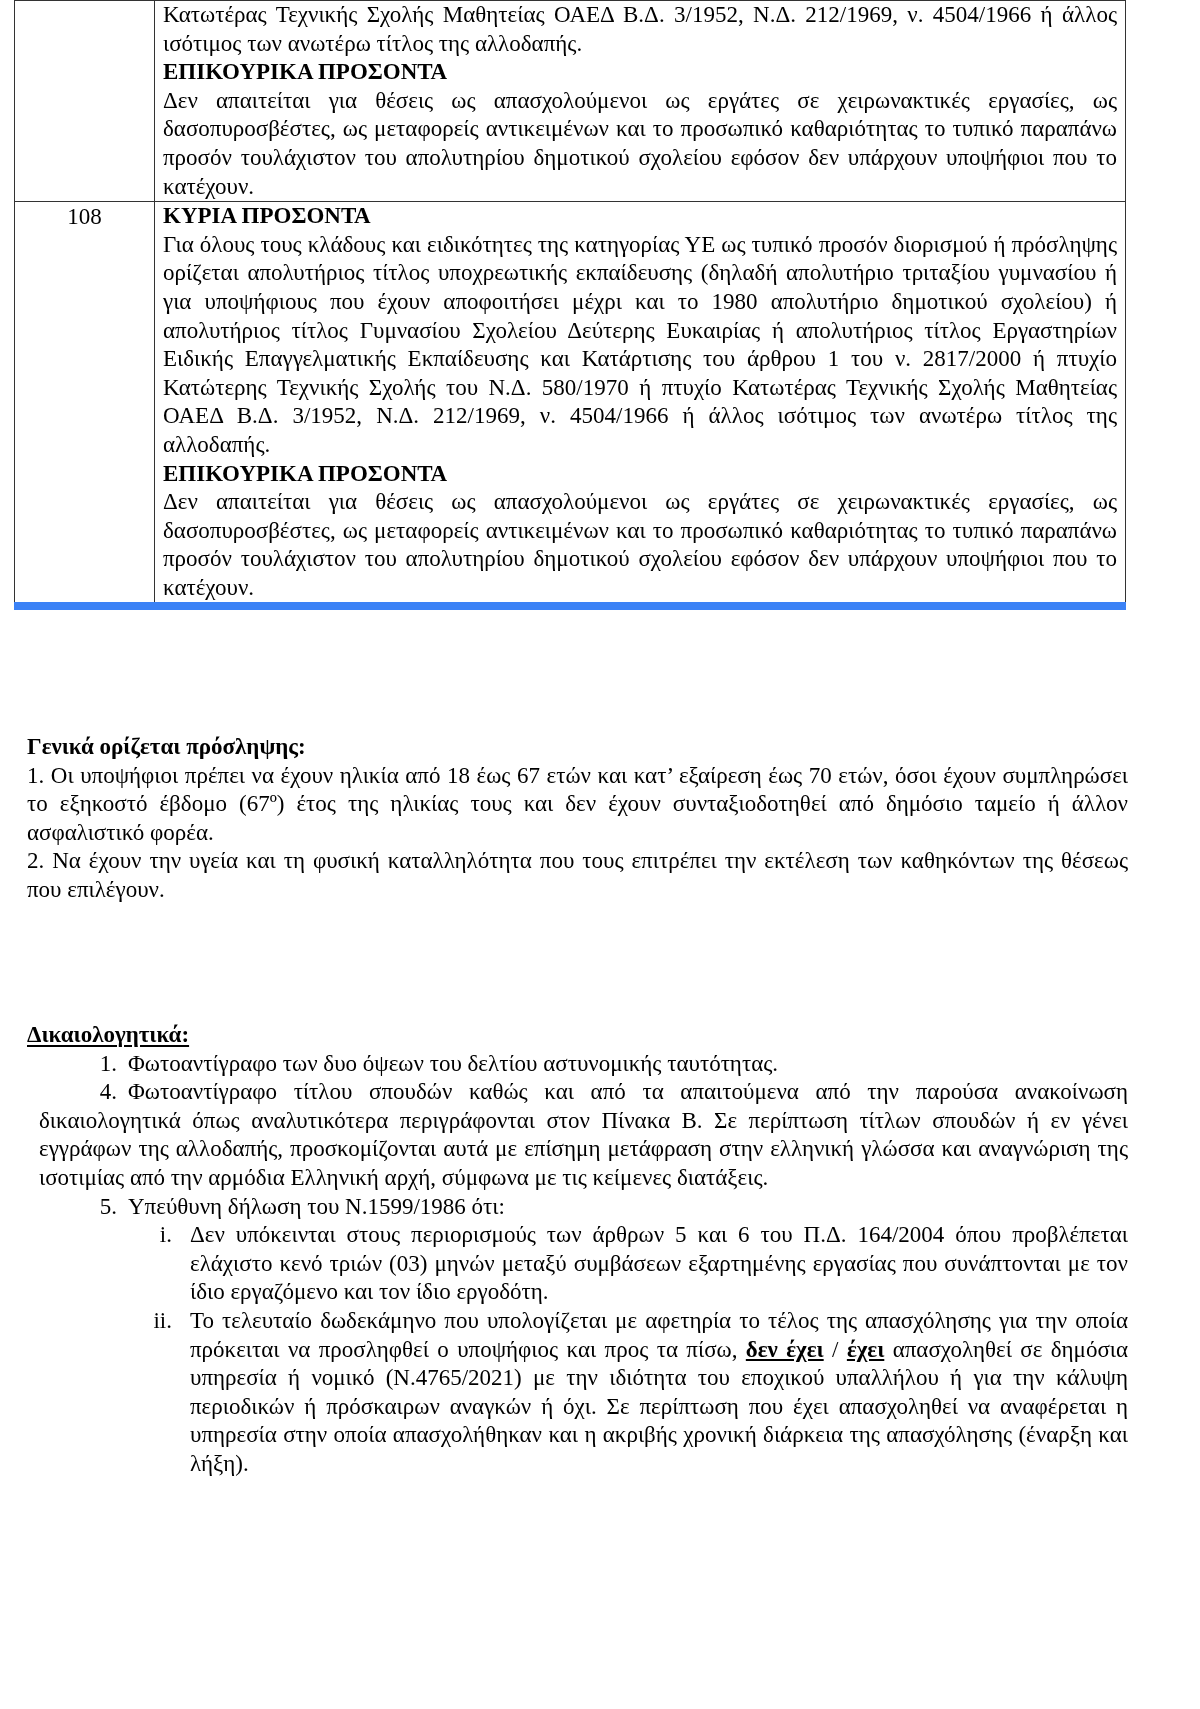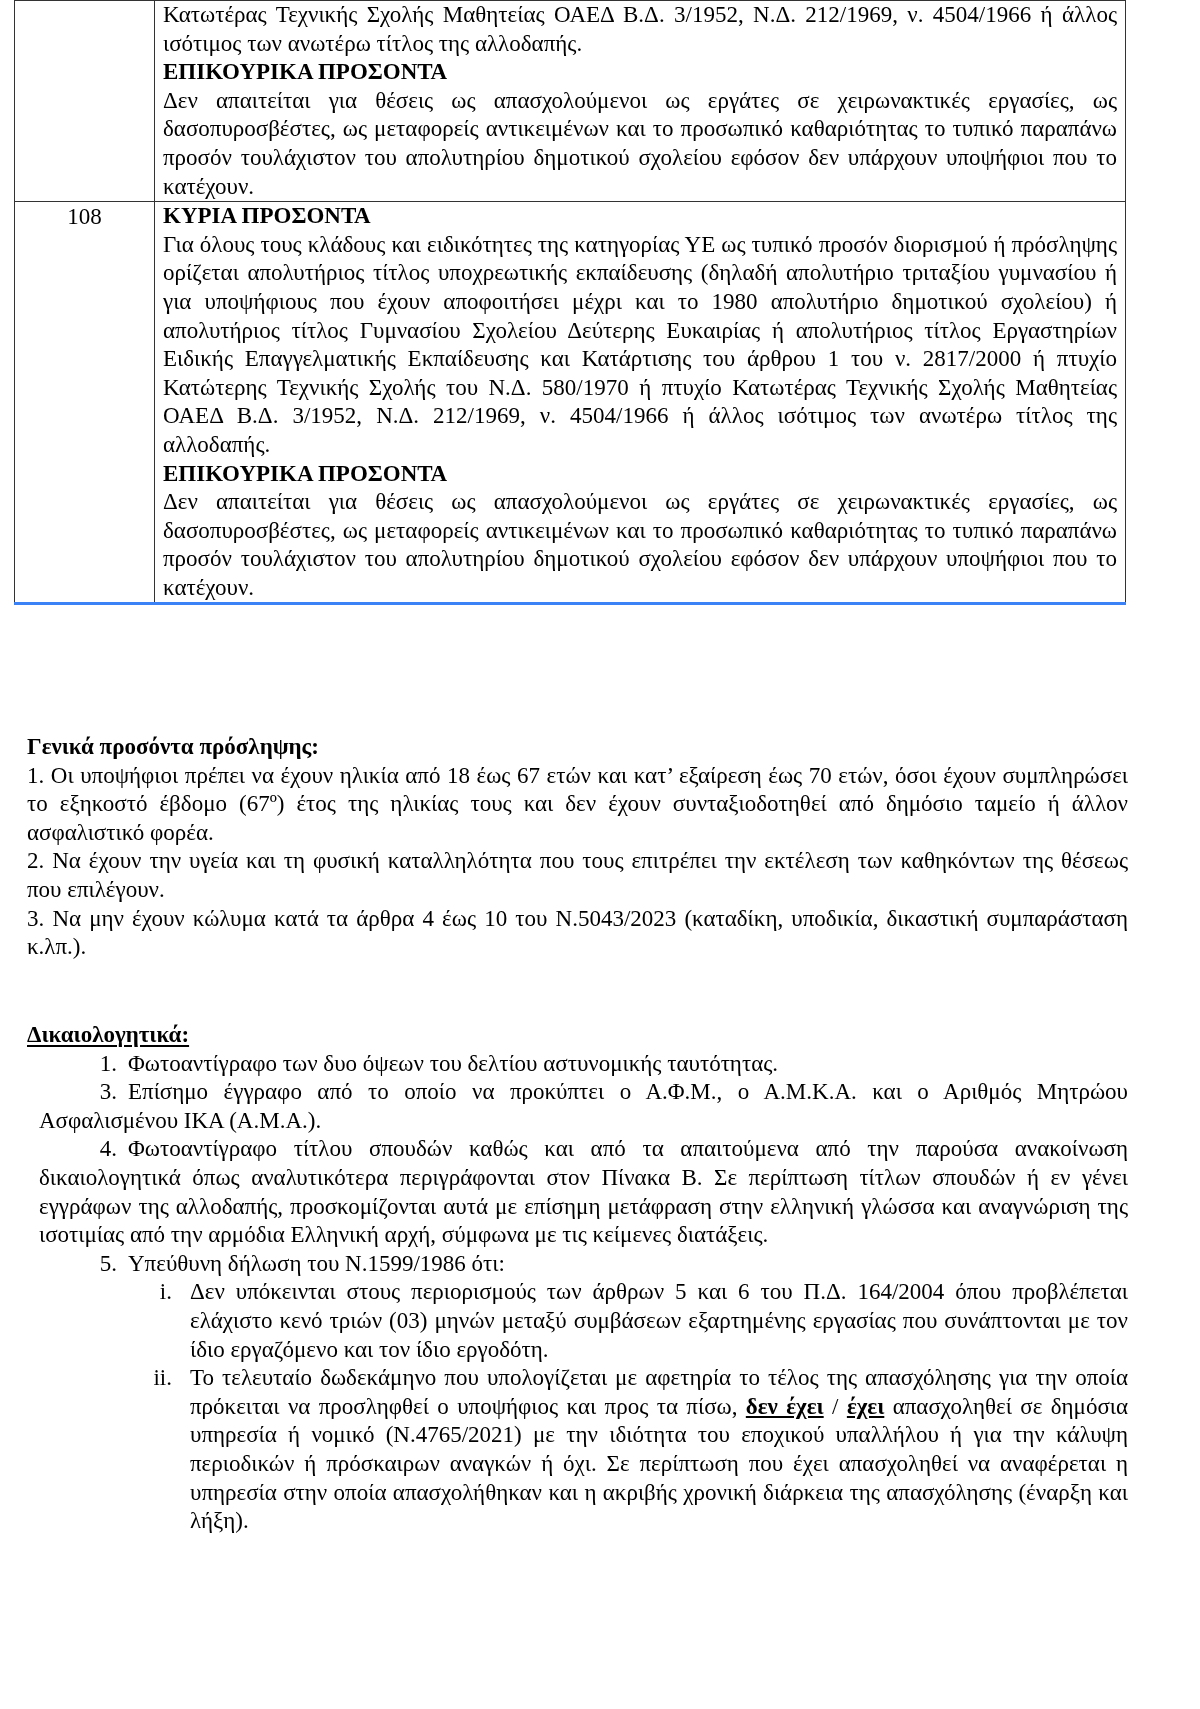--- a/index.html
+++ b/index.html
@@ -33,21 +33,21 @@
     }
     table.quals td {
       border: 1.5px solid #333333;
       vertical-align: top;
       padding: 0;
     }
     table.quals tr.first td {
       border-top: 1.5px solid #333333;
     }
     table.quals tr.last td {
-      border-bottom: 3px solid #3b82f6;
+      border-bottom: 8px solid #3b82f6;
     }
     td.code {
       width: 139px;
       text-align: center;
     }
     td.body {
       padding: 0 8px 0 8px !important;
       text-align: justify;
     }
     .para {
@@ -126,36 +126,32 @@
         <div class="heading-bold">ΚΥΡΙΑ ΠΡΟΣΟΝΤΑ</div>
         <div class="para">Για όλους τους κλάδους και ειδικότητες της κατηγορίας ΥΕ ως τυπικό προσόν διορισμού ή πρόσληψης ορίζεται απολυτήριος τίτλος υποχρεωτικής εκπαίδευσης (δηλαδή απολυτήριο τριταξίου γυμνασίου ή για υποψήφιους που έχουν αποφοιτήσει μέχρι και το 1980 απολυτήριο δημοτικού σχολείου) ή απολυτήριος τίτλος Γυμνασίου Σχολείου Δεύτερης Ευκαιρίας ή απολυτήριος τίτλος Εργαστηρίων Ειδικής Επαγγελματικής Εκπαίδευσης και Κατάρτισης του άρθρου 1 του ν. 2817/2000 ή πτυχίο Κατώτερης Τεχνικής Σχολής του Ν.Δ. 580/1970 ή πτυχίο Κατωτέρας Τεχνικής Σχολής Μαθητείας ΟΑΕΔ Β.Δ. 3/1952, Ν.Δ. 212/1969, ν. 4504/1966 ή άλλος ισότιμος των ανωτέρω τίτλος της αλλοδαπής.</div>
         <div class="heading-bold">ΕΠΙΚΟΥΡΙΚΑ ΠΡΟΣΟΝΤΑ</div>
         <div class="para">Δεν απαιτείται για θέσεις ως απασχολούμενοι ως εργάτες σε χειρωνακτικές εργασίες, ως δασοπυροσβέστες, ως μεταφορείς αντικειμένων και το προσωπικό καθαριότητας το τυπικό παραπάνω προσόν τουλάχιστον του απολυτηρίου δημοτικού σχολείου εφόσον δεν υπάρχουν υποψήφιοι που το κατέχουν.</div>
       </td>
     </tr>
   </tbody>
     </table>
 
   <div class="section" style="top: 733px;">
-    <div class="sec-title">Γενικά προσόντα πρόσληψης:</div>
+    <div class="sec-title">Γενικά ορίζεται πρόσληψης:</div>
     <div class="j">1. Οι υποψήφιοι πρέπει να έχουν ηλικία από 18 έως 67 ετών και κατ’ εξαίρεση έως 70 ετών, όσοι έχουν συμπληρώσει το εξηκοστό έβδομο (67º) έτος της ηλικίας τους και δεν έχουν συνταξιοδοτηθεί από δημόσιο ταμείο ή άλλον ασφαλιστικό φορέα.</div>
     <div class="j">2. Να έχουν την υγεία και τη φυσική καταλληλότητα που τους επιτρέπει την εκτέλεση των καθηκόντων της θέσεως που επιλέγουν.</div>
-    <div class="j">3. Να μην έχουν κώλυμα κατά τα άρθρα 4 έως 10 του Ν.5043/2023 (καταδίκη, υποδικία, δικαστική συμπαράσταση κ.λπ.).</div>
   </div>
 
   <div class="section" style="top: 1021px;">
     <div class="sec-title">
       <span class="underline">Δικαιολογητικά:</span>
     </div>
 
     <div class="ol-item">
       <span class="ol-num">1.</span><span>Φωτοαντίγραφο των δυο όψεων του δελτίου αστυνομικής ταυτότητας.</span>
-    </div>
-    <div class="ol-item j">
-      <span class="ol-num">3.</span><span>Επίσημο  έγγραφο από το οποίο να προκύπτει  ο Α.Φ.Μ.,  ο Α.Μ.Κ.Α.  και ο Αριθμός Μητρώου Ασφαλισμένου ΙΚΑ (Α.Μ.Α.).</span>
     </div>
     <div class="ol-item j">
       <span class="ol-num">4.</span><span>Φωτοαντίγραφο τίτλου σπουδών καθώς και από τα απαιτούμενα από την παρούσα ανακοίνωση δικαιολογητικά όπως αναλυτικότερα περιγράφονται στον Πίνακα Β. Σε περίπτωση τίτλων σπουδών ή εν γένει εγγράφων της αλλοδαπής, προσκομίζονται αυτά με επίσημη μετάφραση στην ελληνική γλώσσα και αναγνώριση της ισοτιμίας από την αρμόδια Ελληνική αρχή, σύμφωνα με τις κείμενες διατάξεις.</span>
     </div>
     <div class="ol-item">
       <span class="ol-num">5.</span><span>Υπεύθυνη δήλωση του Ν.1599/1986 ότι:</span>
     </div>
 
     <div class="sub-item">
       <span class="sub-num">i.</span>

